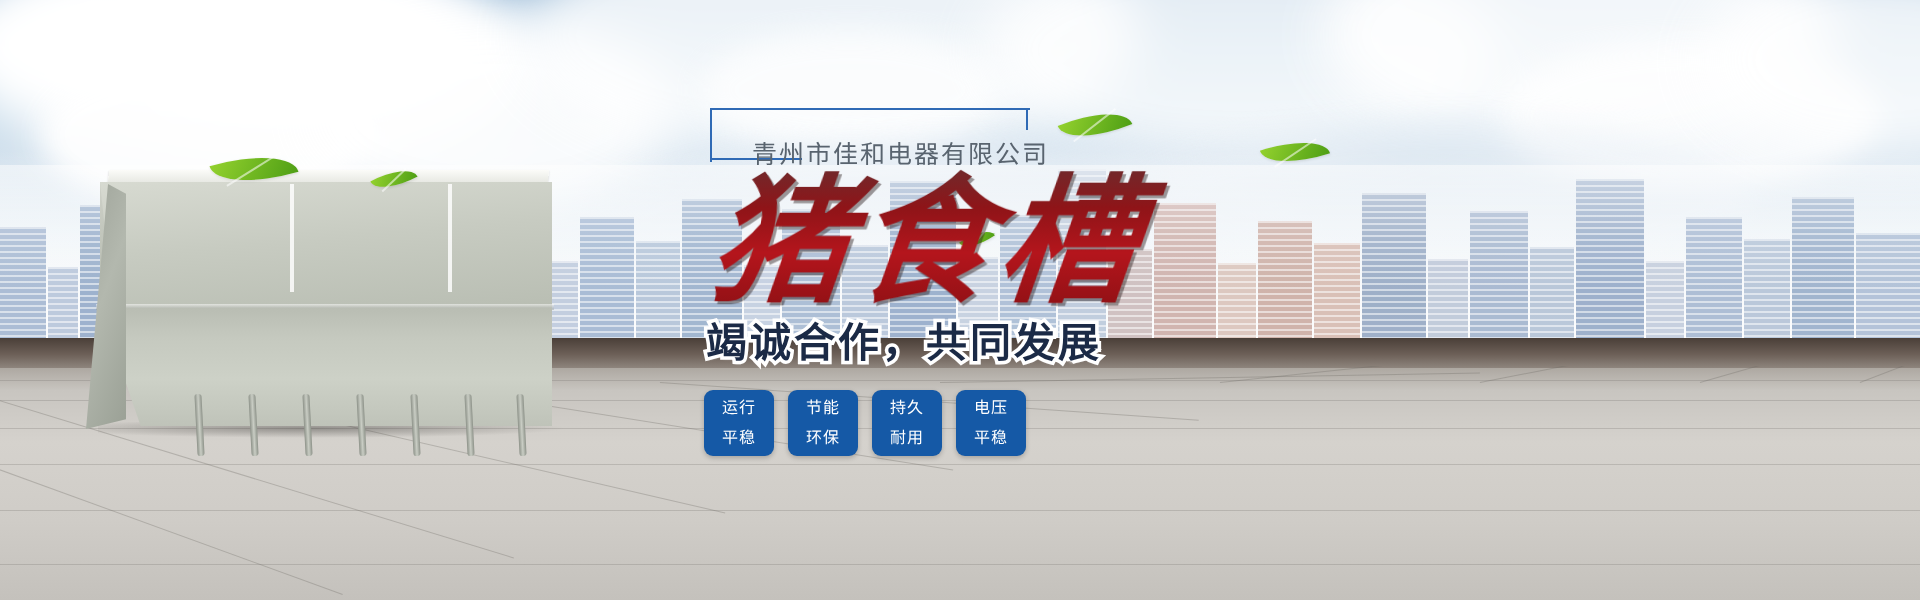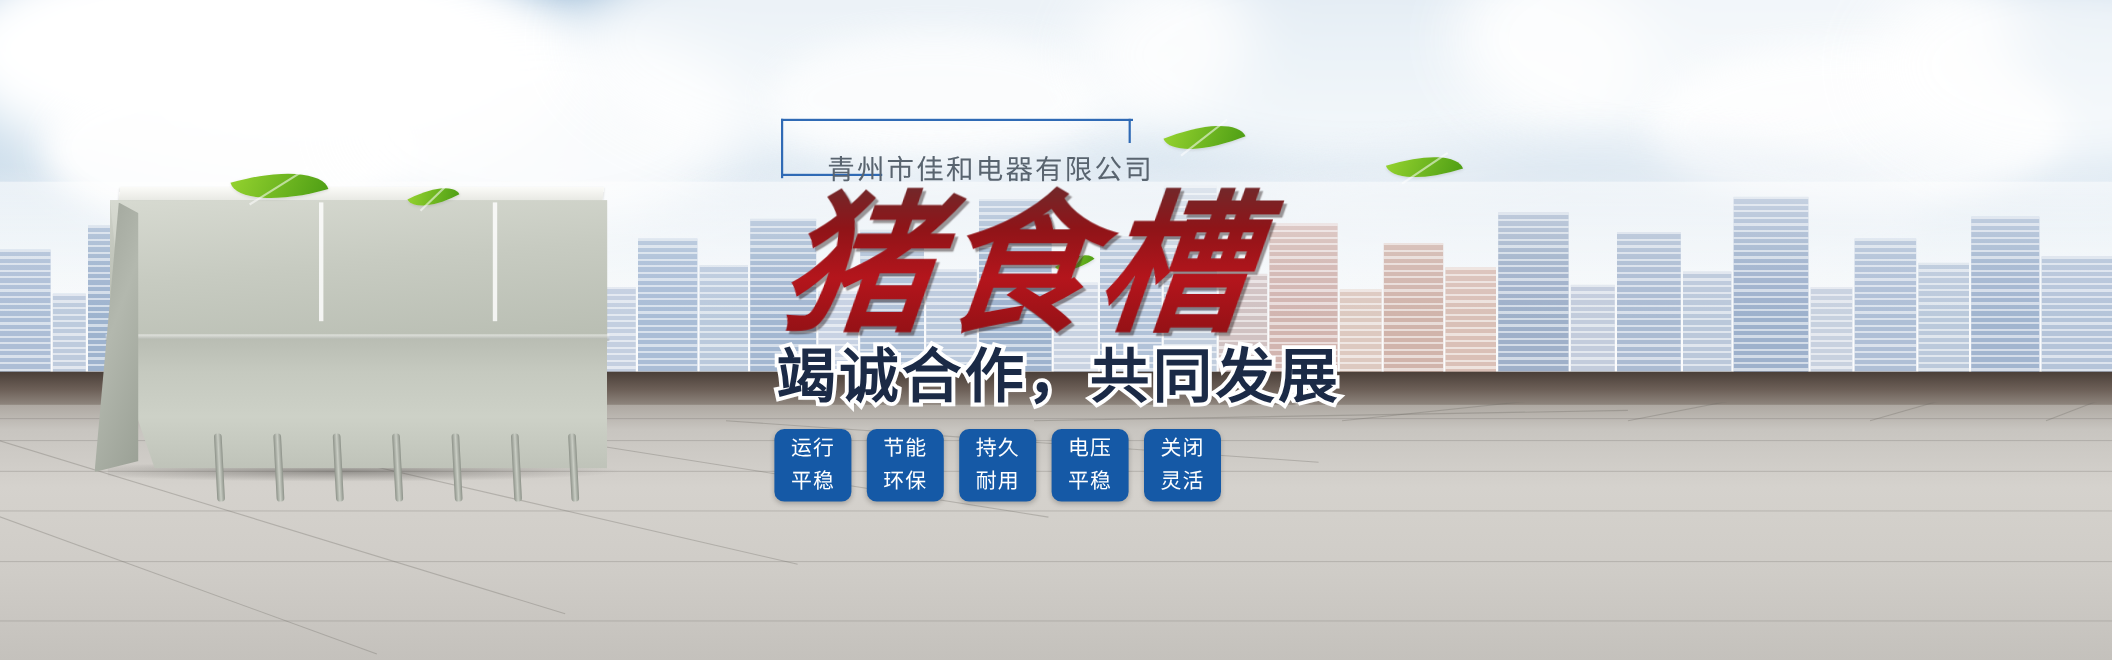--- a/index.html
+++ b/index.html
@@ -86,32 +86,32 @@
     font-size:138px;line-height:150px;letter-spacing:6px;white-space:nowrap;
     font-family:"DejaVu Serif","Liberation Serif",serif;font-weight:bold;font-style:italic;
     color:#9e1118;
     background:linear-gradient(180deg,#6f2a2c 0%,#8f1418 28%,#b4151c 58%,#8c1014 100%);
     -webkit-background-clip:text;background-clip:text;-webkit-text-fill-color:transparent;
     text-shadow:0 0 0 rgba(0,0,0,0);
     filter:drop-shadow(3px 3px 0 rgba(45,30,30,.45));
     transform:skewX(-6deg);}
 
   .subline{position:absolute;left:16px;top:212px;width:660px;height:62px;
-    font-size:54px;line-height:62px;letter-spacing:3px;white-space:nowrap;font-weight:bold;
+    font-size:41px;line-height:62px;letter-spacing:3px;white-space:nowrap;font-weight:bold;
     font-family:"DejaVu Sans","Liberation Sans",sans-serif;
     color:#1b2a46;
     -webkit-text-stroke:7px #ffffff;paint-order:stroke fill;
     text-shadow:0 2px 3px rgba(255,255,255,.8);}
 
   
   .badges{position:absolute;left:14px;top:290px;display:flex;gap:14px;}
   .badge{width:70px;height:66px;border-radius:9px;background:#1559a6;
     display:flex;flex-direction:column;align-items:center;justify-content:center;
     box-shadow:0 2px 5px rgba(0,0,0,.22);}
-  .badge span{display:block;color:#ffffff;font-size:19px;line-height:30px;letter-spacing:1px;
+  .badge span{display:block;color:#ffffff;font-size:16px;line-height:30px;letter-spacing:1px;
     font-family:"DejaVu Sans","Liberation Sans",sans-serif;}
 </style>
 </head>
 <body>
 
 <div id="banner">
 
   <div class="sky">
     <div class="cloud soft" style="left:-60px;top:-70px;width:520px;height:230px;"></div>
     <div class="cloud soft" style="left:120px;top:-40px;width:420px;height:200px;"></div>
@@ -252,20 +252,16 @@
         <span>环保</span>
       </div>
       <div class="badge">
         <span>持久</span>
         <span>耐用</span>
       </div>
       <div class="badge">
         <span>电压</span>
         <span>平稳</span>
       </div>
-      <div class="badge">
-        <span>关闭</span>
-        <span>灵活</span>
-      </div>
     </div>
 
   </div>
 </div>
 
 </body></html>

